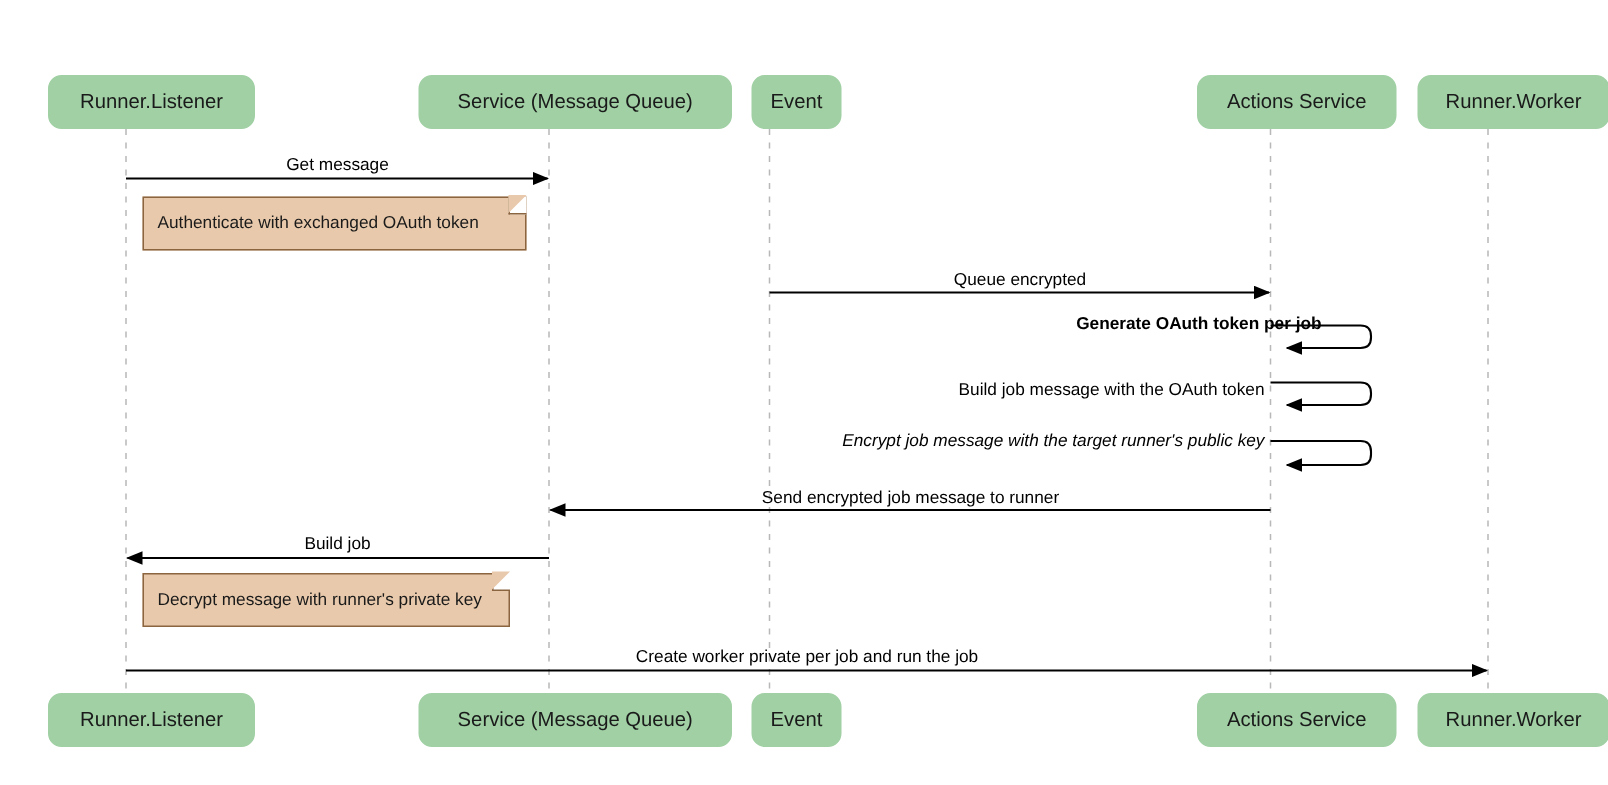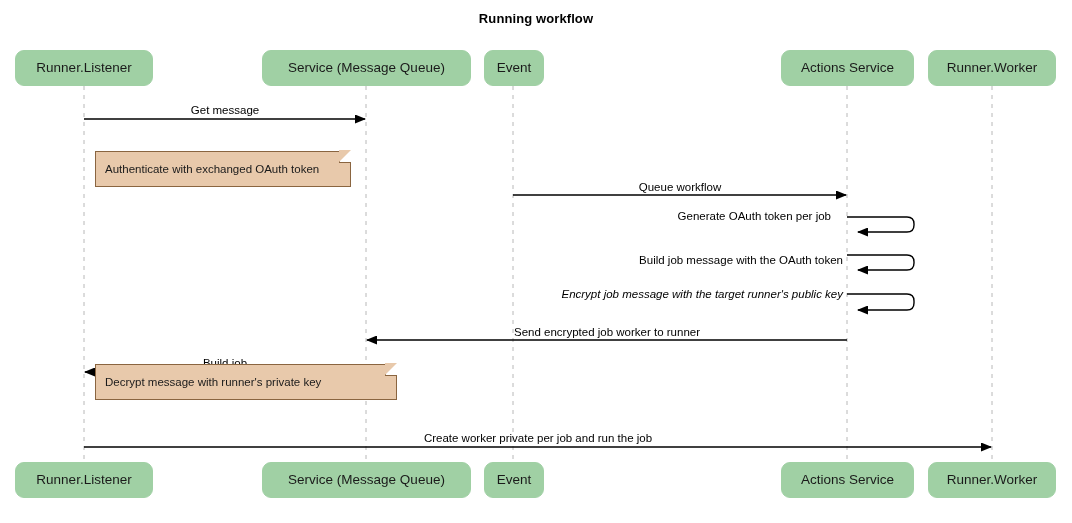--- a/index.html
+++ b/index.html
@@ -43,20 +43,21 @@
     background: #a0d0a4;
     border: 1px solid #a0d0a4;
     border-radius: 9px;
     height: 36px;
     line-height: 34px;
     text-align: center;
     font-size: 13.5px;
     color: #1a1a1a;
     white-space: nowrap;
     overflow: hidden;
+    margin-left: 17px;
   }
   .note {
     position: absolute;
     box-sizing: border-box;
     background: #e8c9ab;
     border: 1px solid #8a6540;
     height: 36px;
     line-height: 34px;
     font-size: 11.5px;
     color: #1a1a1a;
@@ -100,21 +101,20 @@
   }
   .msg-label.right-align {
     transform: translateX(-100%);
   }
 </style>
 </head>
 <body>
 
 <div id="diagram">
 
-  <div class="diagram-title">Running workflow</div>
 
   <svg id="svg-layer" viewBox="0 0 1072 523" xmlns="http://www.w3.org/2000/svg">
     <defs>
       <marker id="arrowRight" markerWidth="11" markerHeight="9" refX="10" refY="4.5" orient="auto" markerUnits="userSpaceOnUse">
         <path d="M0,0 L11,4.5 L0,9 z" fill="#000000"></path>
       </marker>
       <marker id="arrowLeft" markerWidth="11" markerHeight="9" refX="10" refY="4.5" orient="auto" markerUnits="userSpaceOnUse">
         <path d="M0,0 L11,4.5 L0,9 z" fill="#000000"></path>
       </marker>
     </defs>
@@ -145,27 +145,27 @@
       <div class="participant" style="left: 928px; top: 50px; width: 128px;"><span>Runner.Worker</span></div>
     </div>
   <div id="participants-bottom">
       <div class="participant" style="left: 15px; top: 462px; width: 138px;"><span>Runner.Listener</span></div>
       <div class="participant" style="left: 262px; top: 462px; width: 209px;"><span>Service (Message Queue)</span></div>
       <div class="participant" style="left: 484px; top: 462px; width: 60px;"><span>Event</span></div>
       <div class="participant" style="left: 781px; top: 462px; width: 133px;"><span>Actions Service</span></div>
       <div class="participant" style="left: 928px; top: 462px; width: 128px;"><span>Runner.Worker</span></div>
     </div>
   <div id="notes-layer">
-      <div class="note" style="left: 95px; top: 131px; width: 256px; margin-top: 20px;"><span>Authenticate with exchanged OAuth token</span><span class="note-fold"></span></div>
-      <div class="note" style="left: 95px; top: 364px; width: 302px;"><span>Decrypt message with runner's private key</span><span class="note-fold"></span></div>
+      <div class="note" style="left: 95px; top: 131px; width: 256px;"><span>Authenticate with exchanged OAuth token</span><span class="note-fold"></span></div>
+      <div class="note" style="left: 95px; top: 382px; width: 245px;"><span>Decrypt message with runner's private key</span><span class="note-fold"></span></div>
     </div>
   <div id="labels-layer">
       <div class="msg-label center" style="left: 225px; top: 104px;">Get message</div>
-      <div class="msg-label center" style="left: 680px; top: 181px;">Queue workflow</div>
-      <div class="msg-label right-align" style="left: 831px; top: 210px;">Generate OAuth token per job</div>
+      <div class="msg-label center" style="left: 680px; top: 181px;">Queue encrypted</div>
+      <div class="msg-label right-align" style="left: 881px; top: 210px; font-weight: bold;">Generate OAuth token per job</div>
       <div class="msg-label right-align" style="left: 843px; top: 254px;">Build job message with the OAuth token</div>
       <div class="msg-label right-align" style="left: 843px; top: 288px; font-style: italic;">Encrypt job message with the target runner's public key</div>
-      <div class="msg-label center" style="left: 607px; top: 326px;">Send encrypted job worker to runner</div>
+      <div class="msg-label center" style="left: 607px; top: 326px;">Send encrypted job message to runner</div>
       <div class="msg-label center" style="left: 225px; top: 357px;">Build job</div>
       <div class="msg-label center" style="left: 538px; top: 432px;">Create worker private per job and run the job</div>
     </div>
 
 </div>
 
 </body></html>

